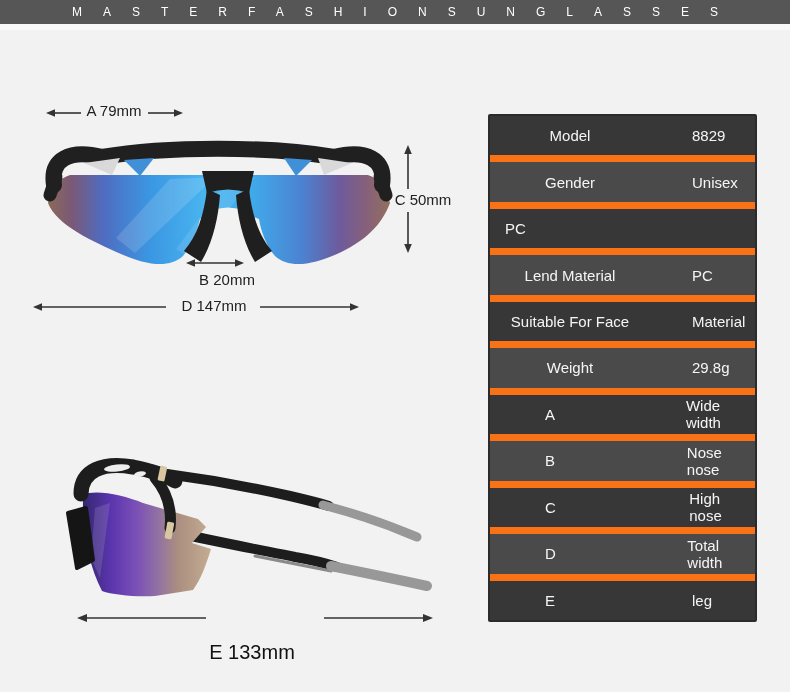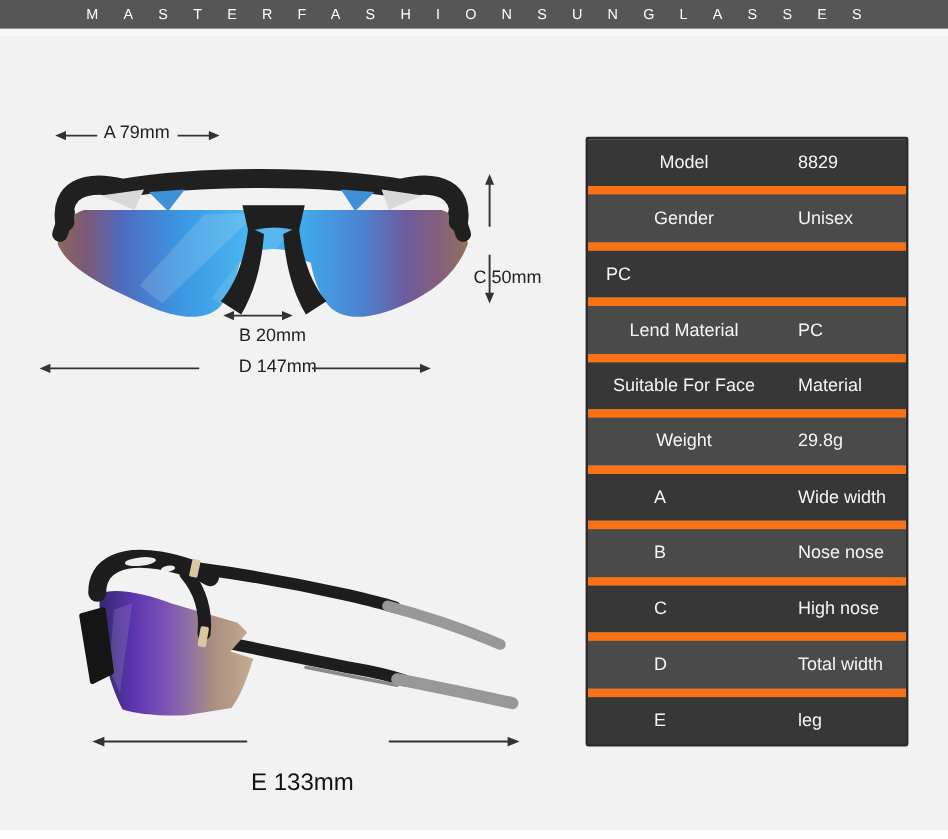--- a/index.html
+++ b/index.html
@@ -25,21 +25,21 @@
   .dim-label.big { font-size:20px; color:#111111;margin-top:44px; }
   .dim-arrow { position:absolute; }
 
   
   .spec-table {
     position:absolute; left:488px; top:114px; width:269px; height:508px;
     display:flex; flex-direction:column;
     border:2px solid #2b2b2b; border-radius:2px;
     font-size:15px; color:#f5f5f5;
   }
-  .spec-row { flex:1; display:flex; align-items:center; }
+  .spec-row { flex:1; display:flex; align-items:center;gap:27px; }
   .spec-row:nth-child(odd)  { background:#373737; }
   .spec-row:nth-child(even) { background:#4a4a4a; }
   .spec-row + .spec-row { border-top:7px solid #f97316; }
   .cell-label { width:160px; text-align:center; }
   .spec-row.letter-row .cell-label { text-align:left; padding-left:55px; }
   .cell-value { margin-left:15px; text-align:left; }
 
   .img-wrap { position:absolute; }
 </style>
 </head>
@@ -96,38 +96,38 @@
   <div class="dim-label" style="left:84px; top:102px; width:60px;">A 79mm</div>
   <svg class="dim-arrow" style="left:45px; top:107px;" width="38" height="12">
     <line x1="36" y1="6" x2="8" y2="6" stroke="#333" stroke-width="1.6"></line>
     <polygon points="1,6 10,2.2 10,9.8" fill="#333"></polygon>
   </svg>
   <svg class="dim-arrow" style="left:146px; top:107px;" width="38" height="12">
     <line x1="2" y1="6" x2="30" y2="6" stroke="#333" stroke-width="1.6"></line>
     <polygon points="37,6 28,2.2 28,9.8" fill="#333"></polygon>
   </svg>
 
-  <div class="dim-label" style="left:392px; top:191px; width:62px;margin-top:32px;">C 50mm</div>
+  <div class="dim-label" style="left:392px; top:191px; width:62px;">C 50mm</div>
   <svg class="dim-arrow" style="left:401px; top:144px;" width="14" height="46">
     <line x1="7" y1="9" x2="7" y2="45" stroke="#333" stroke-width="1.6"></line>
     <polygon points="7,1 3.2,10 10.8,10" fill="#333"></polygon>
   </svg>
   <svg class="dim-arrow" style="left:401px; top:212px;" width="14" height="42">
     <line x1="7" y1="0" x2="7" y2="33" stroke="#333" stroke-width="1.6"></line>
     <polygon points="7,41 3.2,32 10.8,32" fill="#333"></polygon>
   </svg>
 
   <svg class="dim-arrow" style="left:185px; top:257px;" width="60" height="12">
     <line x1="8" y1="6" x2="52" y2="6" stroke="#333" stroke-width="1.6"></line>
     <polygon points="1,6 10,2.2 10,9.8" fill="#333"></polygon>
     <polygon points="59,6 50,2.2 50,9.8" fill="#333"></polygon>
   </svg>
   <div class="dim-label" style="left:182px; top:271px; width:66px;margin-left:12px;">B 20mm</div>
 
-  <div class="dim-label" style="left:188px; top:297px; width:76px;text-align:right;">D 147mm</div>
+  <div class="dim-label" style="left:176px; top:297px; width:76px;">D 147mm</div>
   <svg class="dim-arrow" style="left:32px; top:301px;" width="136" height="12">
     <line x1="134" y1="6" x2="8" y2="6" stroke="#333" stroke-width="1.6"></line>
     <polygon points="1,6 10,2.2 10,9.8" fill="#333"></polygon>
   </svg>
   <svg class="dim-arrow" style="left:258px; top:301px;" width="102" height="12">
     <line x1="2" y1="6" x2="94" y2="6" stroke="#333" stroke-width="1.6"></line>
     <polygon points="101,6 92,2.2 92,9.8" fill="#333"></polygon>
   </svg>
 
   <div class="img-wrap" style="left:55px; top:448px;">

